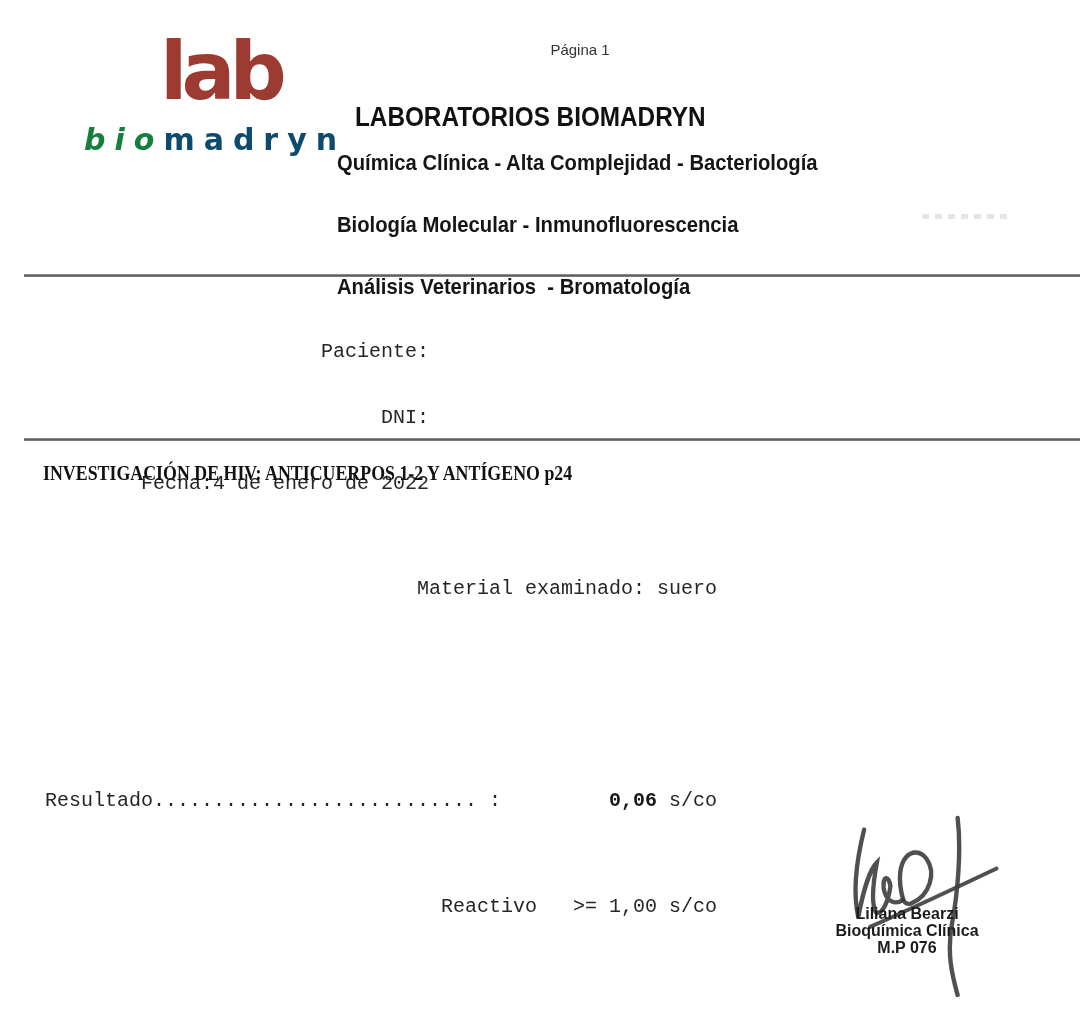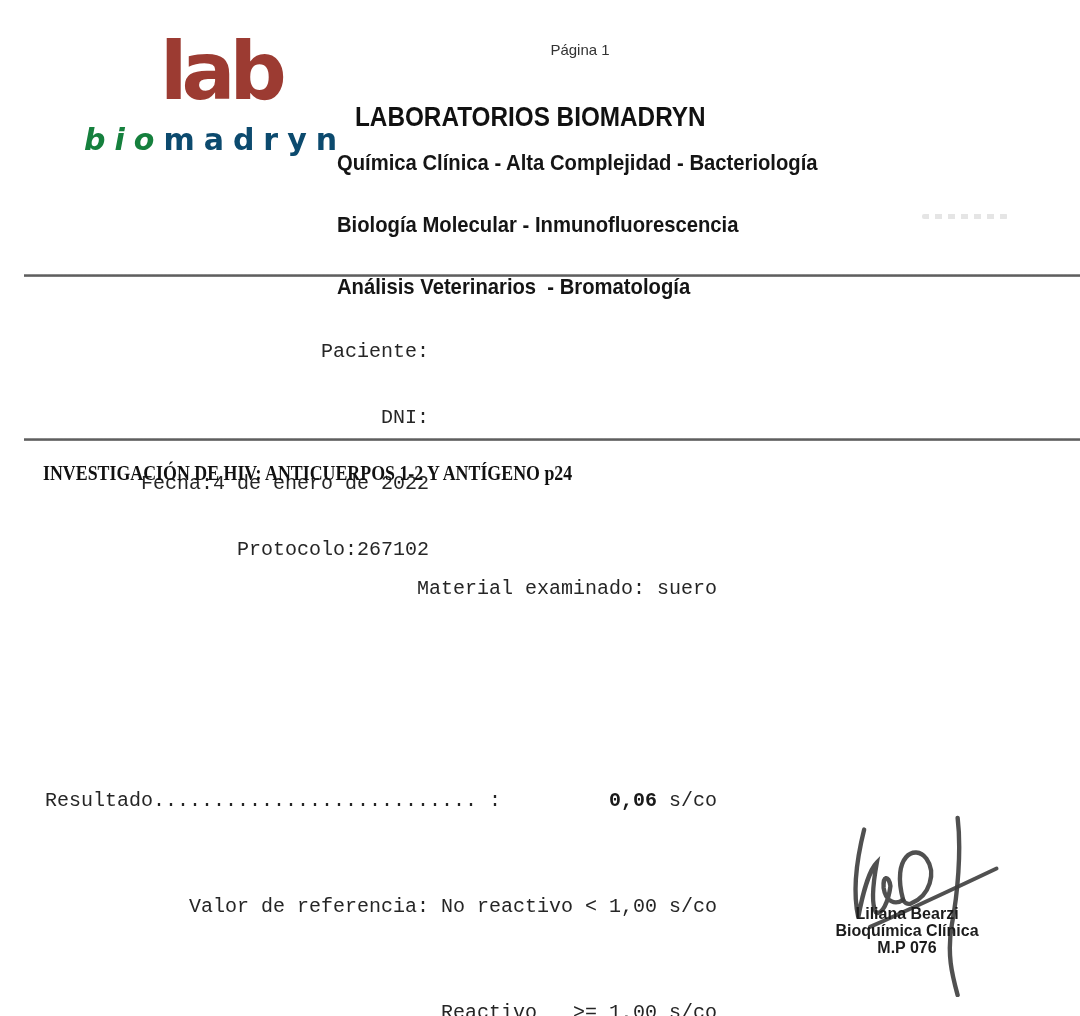--- a/index.html
+++ b/index.html
@@ -174,32 +174,30 @@
 
   <div class="scan-artifact"></div>
 
   <div class="rule rule-1"></div>
   <div class="rule rule-2"></div>
 
   <div class="patient-block mono">
     <div class="patient-row"><span class="patient-label">Paciente</span><span>:</span></div>
     <div class="patient-row"><span class="patient-label">DNI</span><span>:</span></div>
     <div class="patient-row"><span class="patient-label">Fecha</span><span>:4 de enero de 2022</span></div>
-    <div class="patient-row"><span class="patient-label">Protocolo</span><span>:267102</span></div>
   </div>
 
   <div class="test-heading-wrap">
     <span class="test-heading">INVESTIGACIÓN DE HIV: ANTICUERPOS 1-2 Y ANTÍGENO p24</span>
   </div>
 
   <div class="results-block mono">
     <div class="line">Material examinado: suero</div>
     <div class="line"> </div>
     <div class="line"><span>Resultado........................... :         </span><span class="bold">0,06</span><span> s/co</span></div>
-    <div class="line">        Valor de referencia: No reactivo &lt; 1,00 s/co</div>
     <div class="line">                             Reactivo   &gt;= 1,00 s/co</div>
     <div class="line"> </div>
     
   </div>
 
   <div class="signature-area">
     <svg class="signature-svg" width="175" height="185" viewBox="0 0 170 190" fill="none">
       <path d="M22,18 C14,50 10,82 16,108 C20,86 27,60 35,52 C31,74 29,94 34,103 C40,107 47,92 49,76 C47,64 41,66 42,78 C44,92 54,96 62,90" stroke="#3d3d3d" stroke-width="4.5" stroke-linecap="round" fill="none" opacity="0.9"></path>
       <path d="M62,90 C50,46 74,32 86,48 C96,62 90,86 70,94 C66,95 63,93 62,90" stroke="#3d3d3d" stroke-width="4.5" stroke-linecap="round" fill="none" opacity="0.9"></path>
       <path d="M118,6 C122,40 118,84 112,116 C107,146 112,166 118,188" stroke="#3d3d3d" stroke-width="4.5" stroke-linecap="round" fill="none" opacity="0.9"></path>

